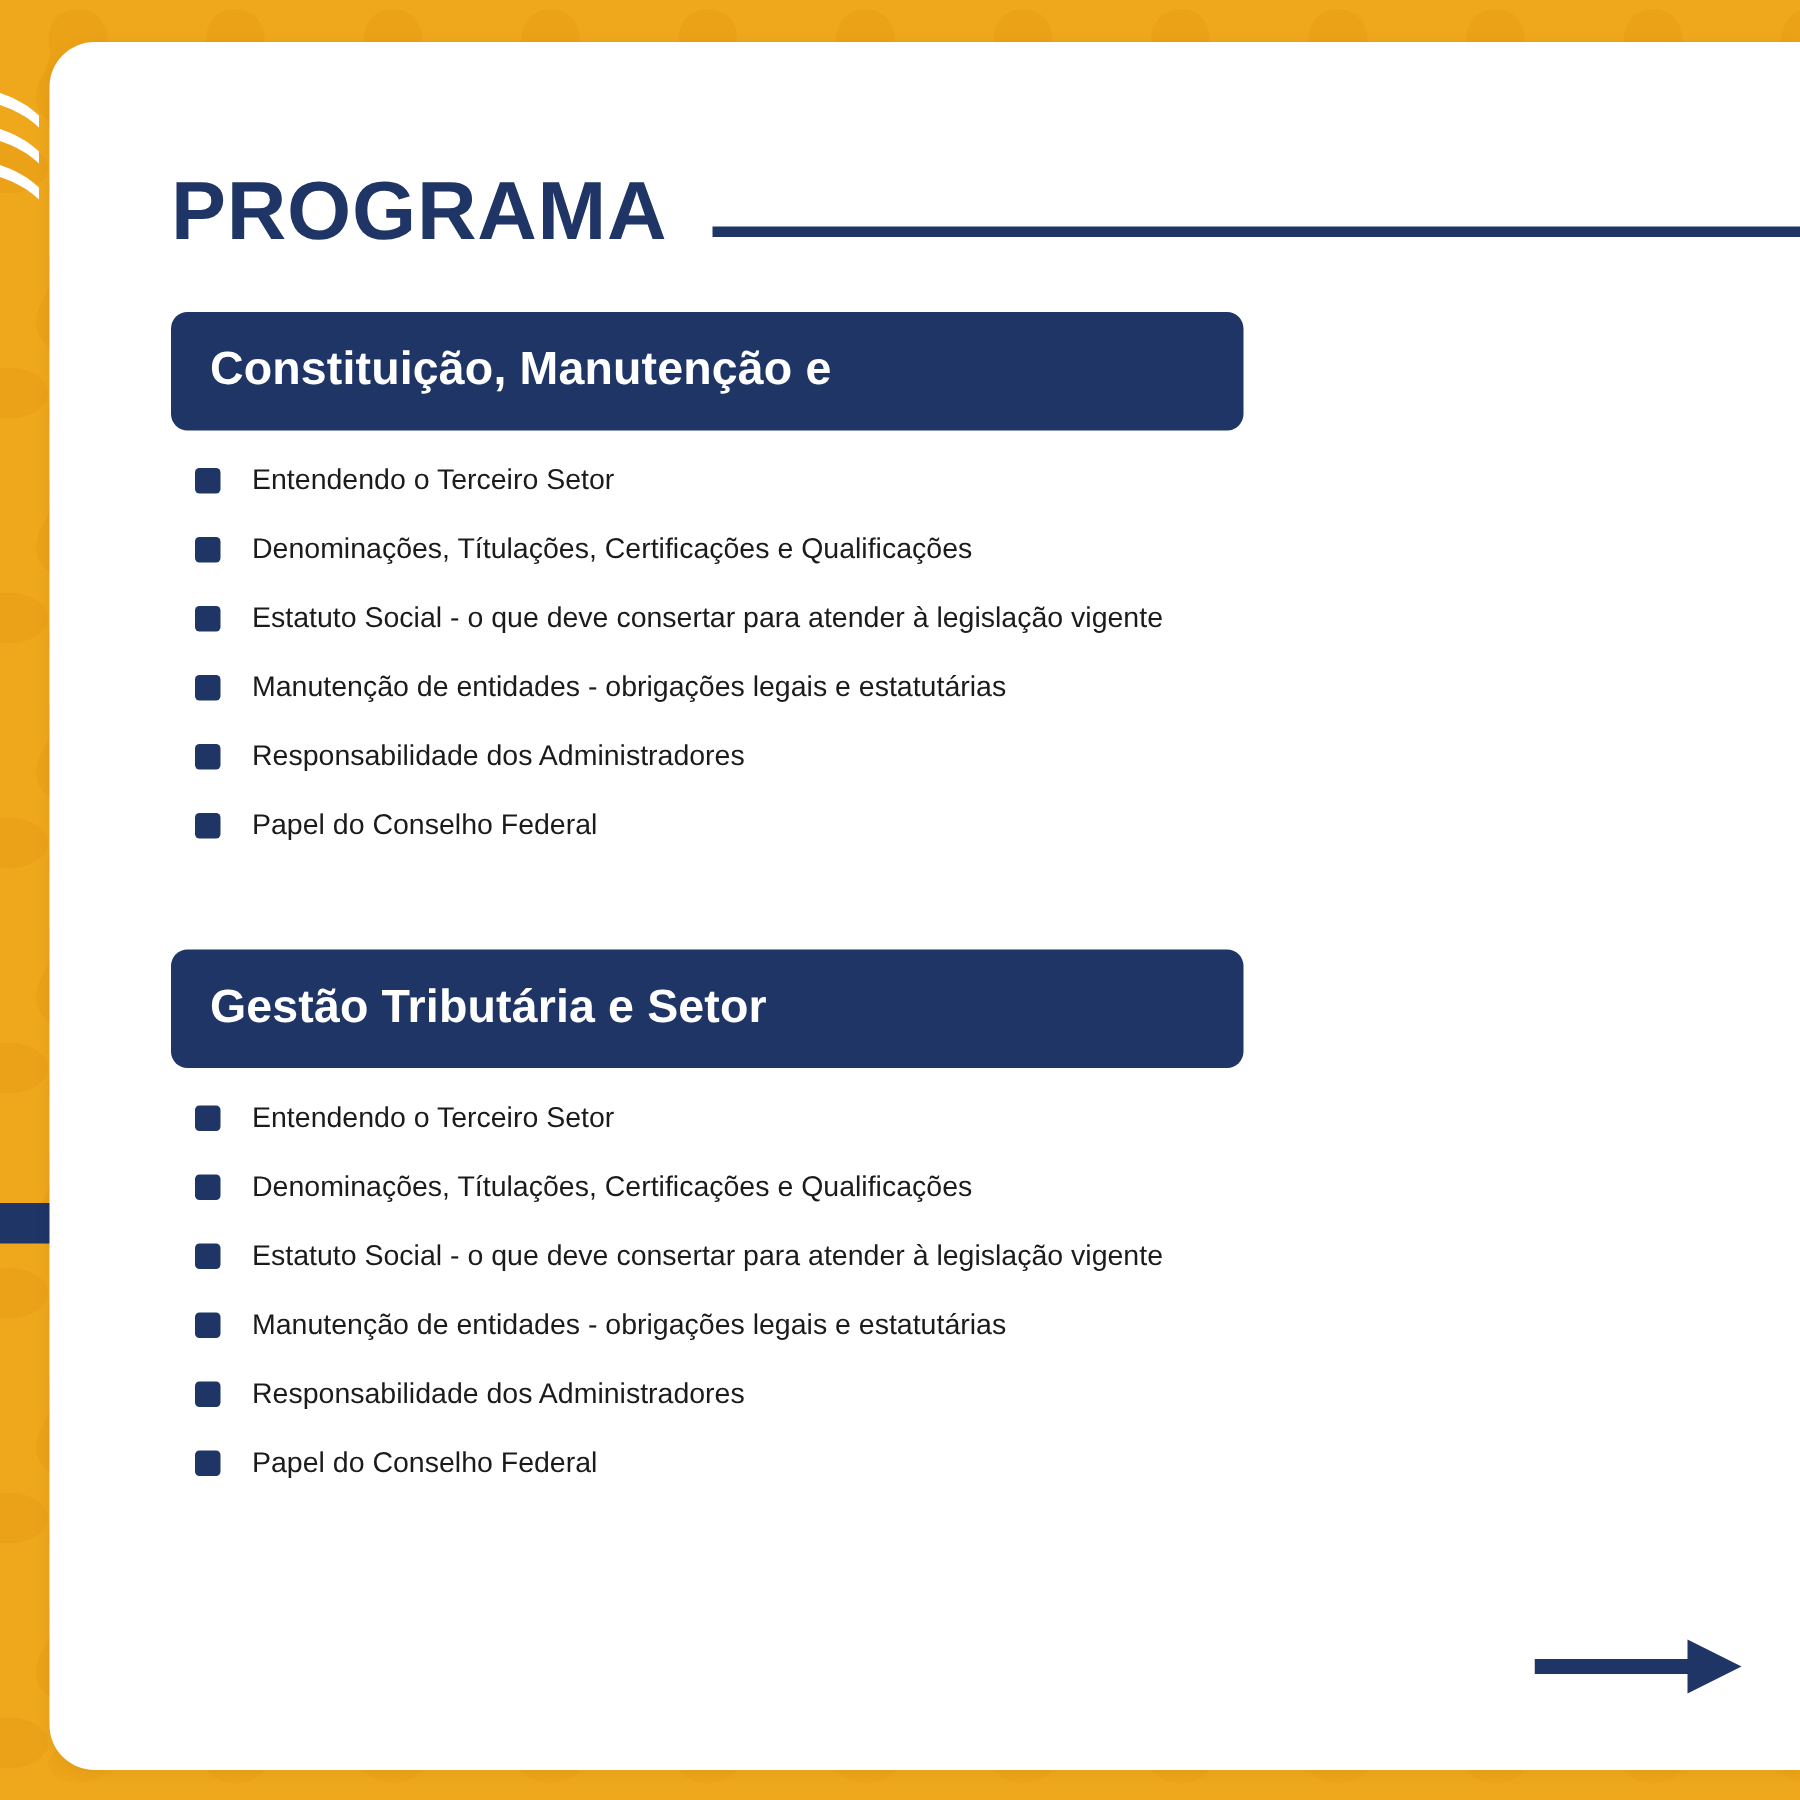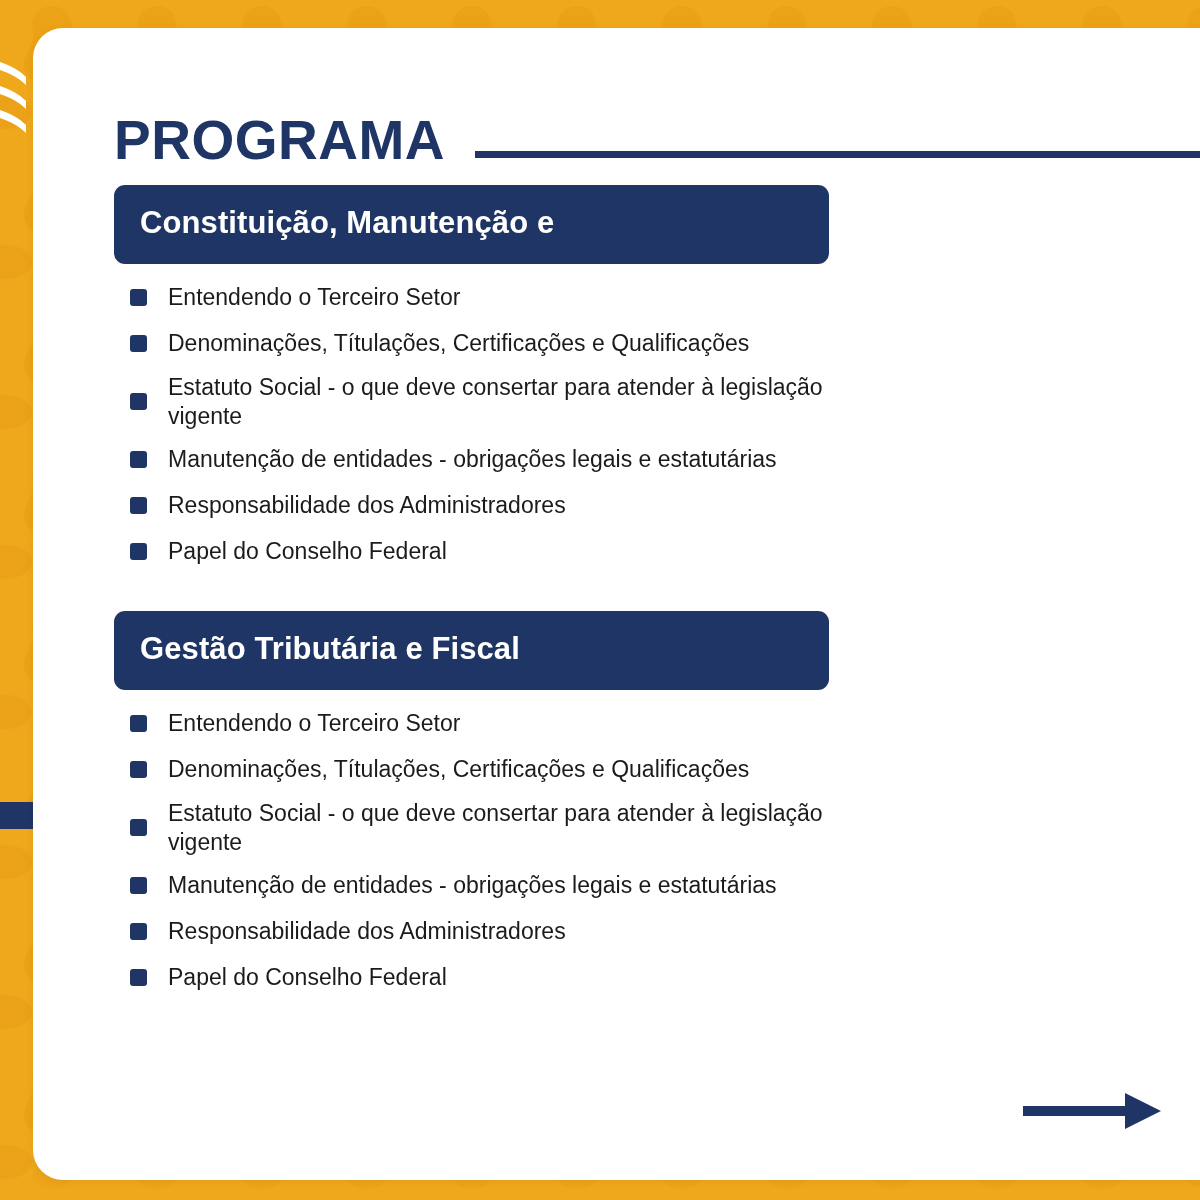--- a/index.html
+++ b/index.html
@@ -95,21 +95,21 @@
   }
 
   
   #content {
     position: absolute;
     left: 81px;
     top: 157px;
     width: 1050px;
   }
 
-  .section { margin-bottom: 0; }
+  .section { margin-bottom: 0; margin-top: 23px; }
 
   .section-header {
     background: #1F3566;
     color: #FFFFFF;
     border-radius: 11px;
     width: 715px;
     box-sizing: border-box;
     padding: 18px 26px 20px 26px;
     font-size: 31px;
     font-weight: bold;
@@ -134,21 +134,21 @@
   .bullet-marker {
     flex: 0 0 auto;
     width: 17px;
     height: 17px;
     background: #1F3566;
     border-radius: 3px;
     margin-right: 21px;
     margin-left: 16px;
   }
   .bullet-text {
-    font-size: 23px;
+    font-size: 19px;
     color: #1B1B1B;
     line-height: 1.26;
     max-width: 690px;
   }
 
   .section-gap { height: 30px; }
 
   
   #next-arrow {
     position: absolute;
@@ -224,21 +224,21 @@
             <span class="bullet-marker"></span>
             <span class="bullet-text">Papel do Conselho Federal</span>
           </li>
         </ul>
       </div>
 
       <div class="section-gap"></div>
 
       <div class="section">
         <div class="section-header">
-          <span class="ln">Gestão Tributária e Fiscal</span>
+          <span class="ln">Gestão Tributária e Setor</span>
         </div>
         <ul class="bullets">
           <li class="bullet-item">
             <span class="bullet-marker"></span>
             <span class="bullet-text">Entendendo o Terceiro Setor</span>
           </li>
           <li class="bullet-item">
             <span class="bullet-marker"></span>
             <span class="bullet-text">Denominações, Títulações, Certificações e Qualificações</span>
           </li>

